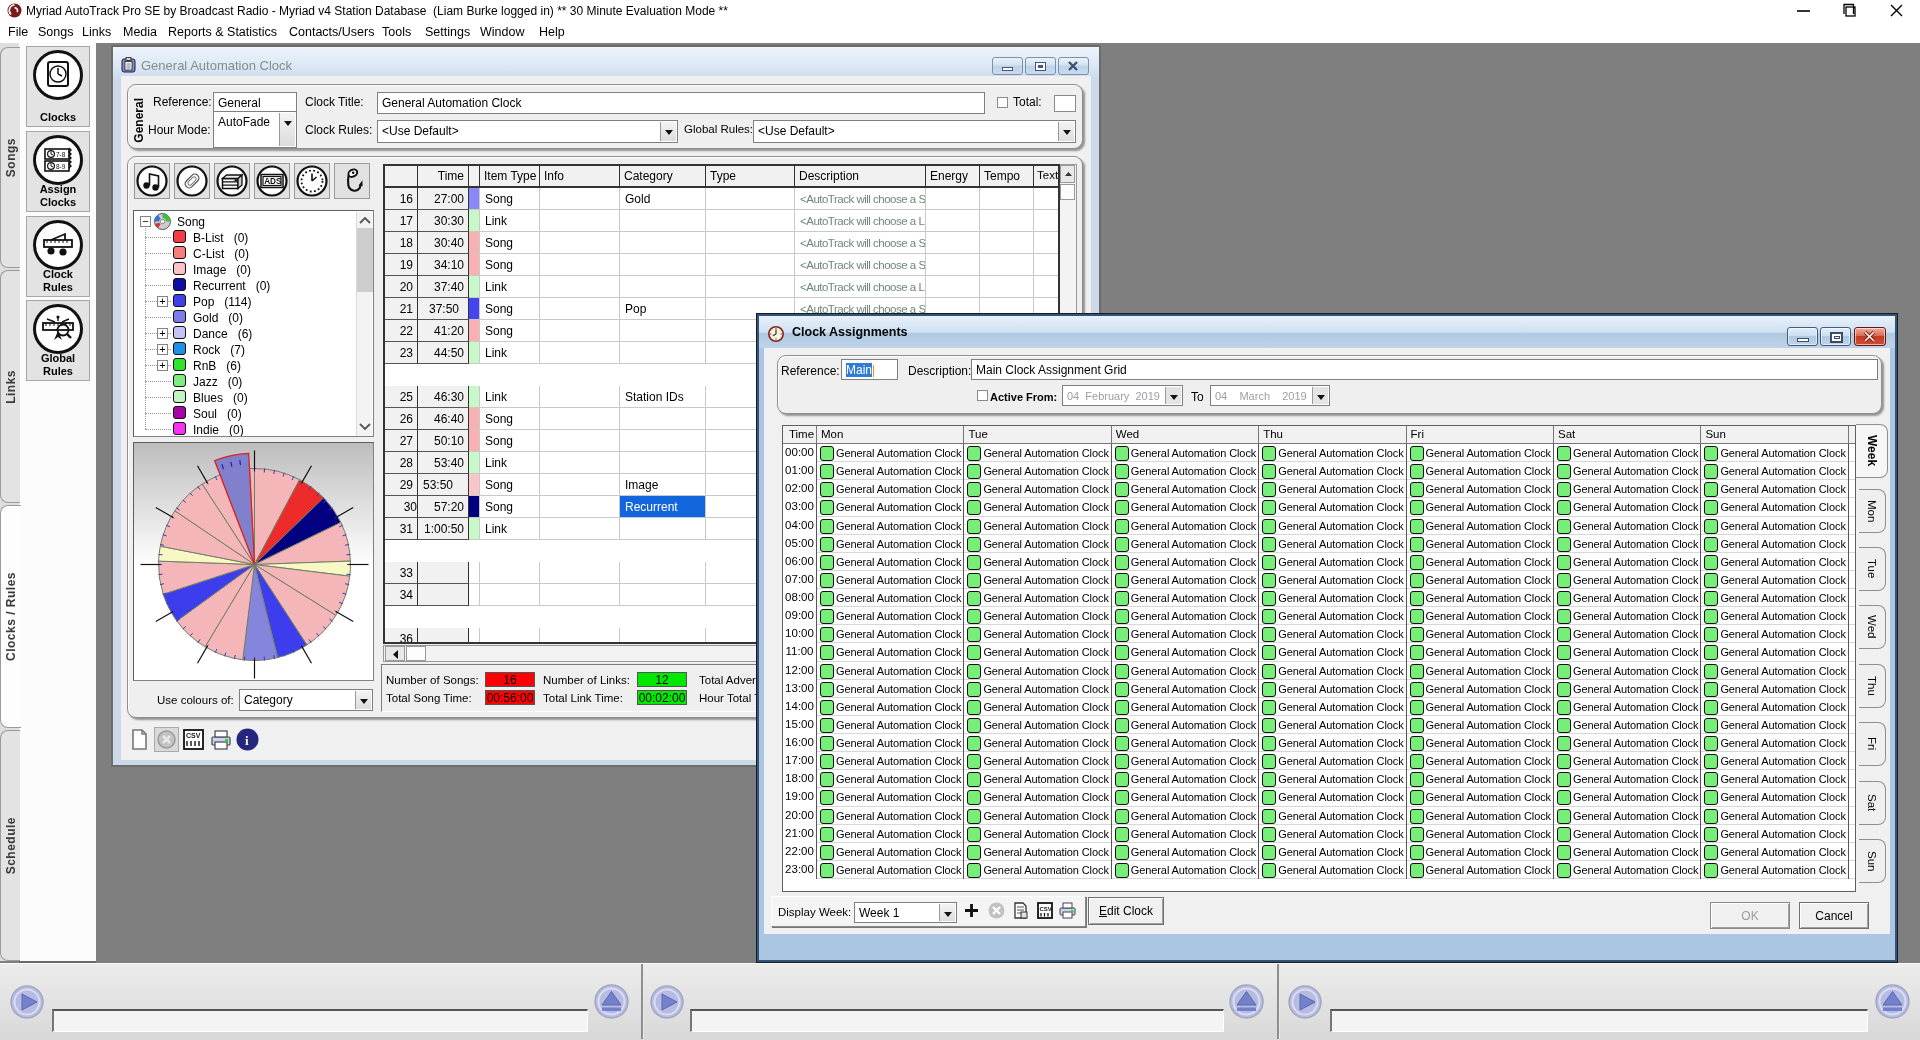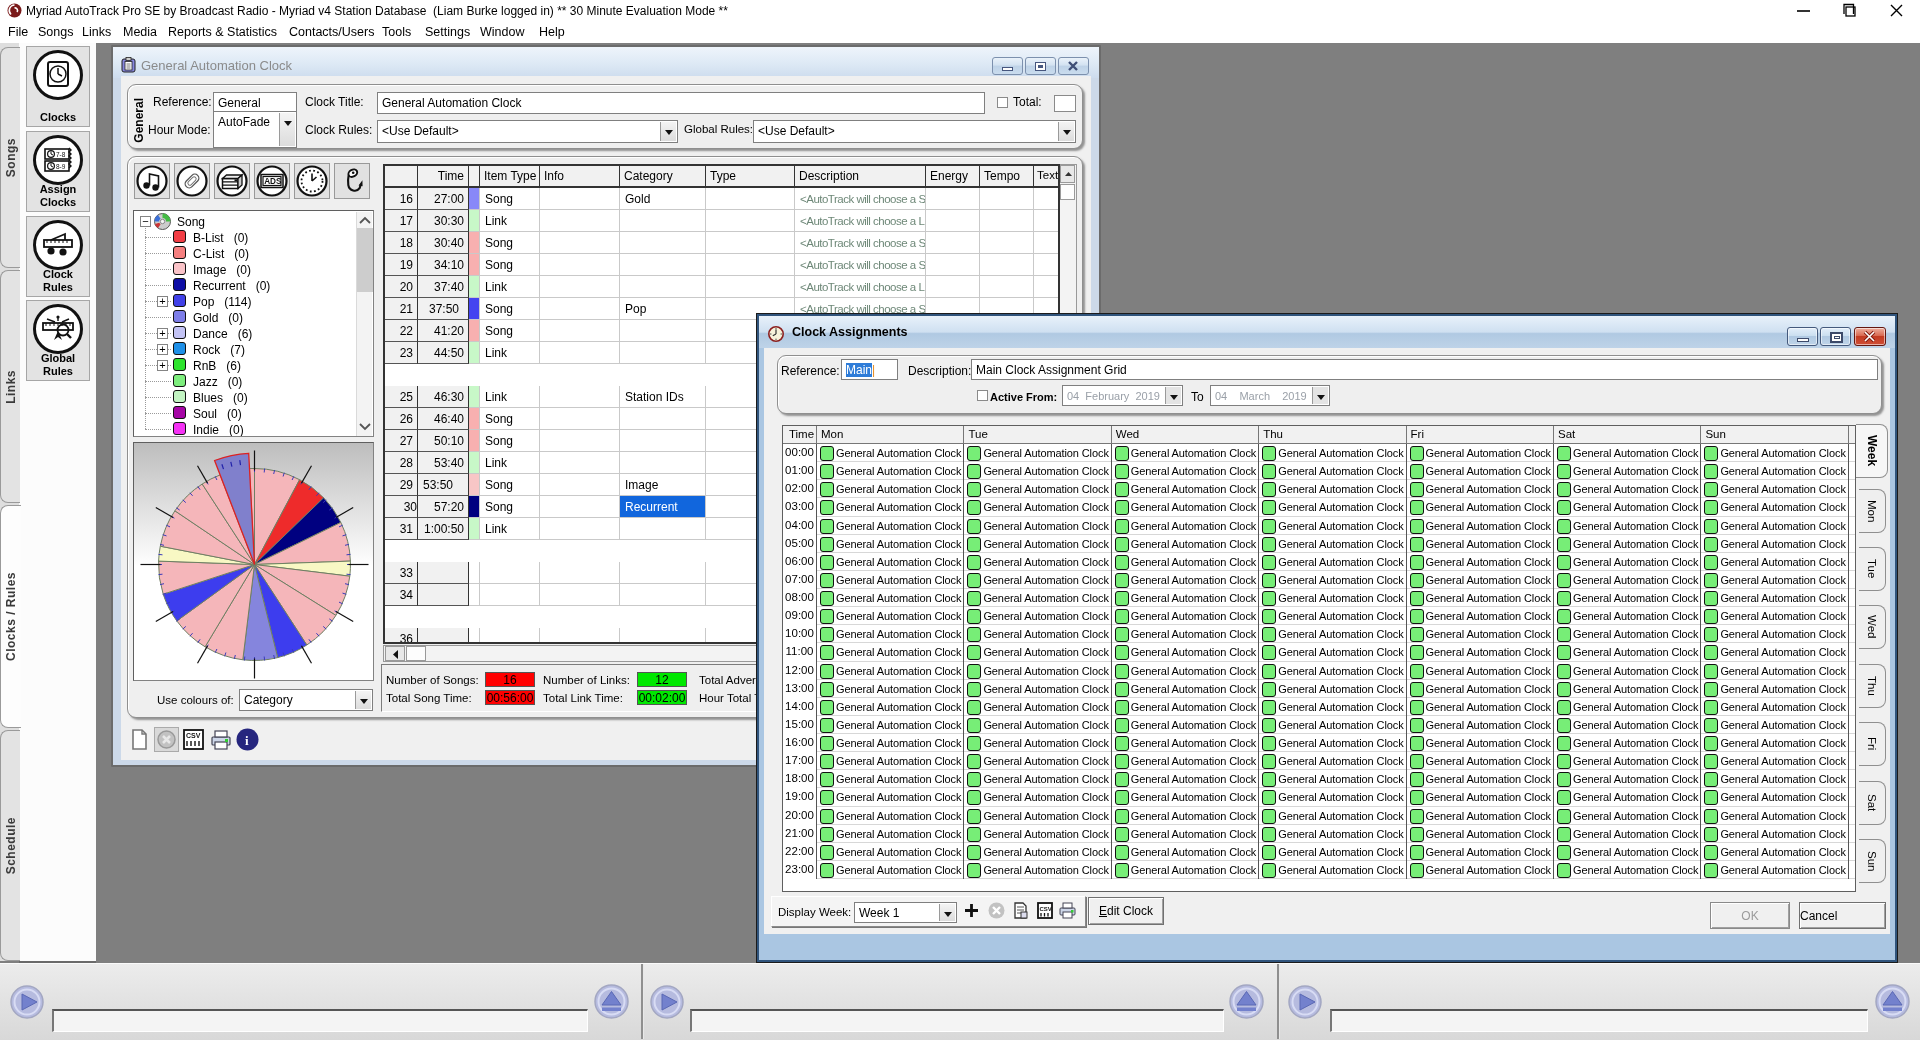--- a/index.html
+++ b/index.html
@@ -99,22 +99,22 @@
 .wtab-act { left:1092px; width:32px; background:#f6f6f6; z-index:2; }
 .wtab-act span { font-weight:bold; font-size:12px; }
 
 #asn-toolbar { position:absolute; left:7px; top:548px; width:315px; height:31px; background:#f4f4f4;
   border:1px solid #8a8a8a; border-top-color:#fff; border-left-color:#fff; box-shadow:1px 1px 0 #777; }
 .abtn { position:absolute; top:3px; width:21px; height:23px; }
 #editclock { position:absolute; left:324px; top:549px; width:76px; height:28px; background:#f0f0f0;
   border:1px solid #707070; box-shadow:inset 1px 1px 0 #fff, inset -1px -1px 0 #a0a0a0; font-size:12px; text-align:center; line-height:27px; }
 #okbtn { position:absolute; left:946px; top:554px; width:80px; height:27px; background:#f0f0f0; border:1px solid #8a8a8a;
   box-shadow:inset 1px 1px 0 #fff, inset -1px -1px 0 #a0a0a0; color:#9b9b9b; font-size:12px; text-align:center; line-height:26px; }
-#cancelbtn { position:absolute; left:1035px; top:554px; width:87px; height:27px; background:#f0f0f0; border:1px solid #707070;
-  box-shadow:inset 1px 1px 0 #fff, inset -1px -1px 0 #a0a0a0; color:#000; font-size:12px; line-height:26px; }
+#cancelbtn { position:absolute; left:1035px; top:554px; width:70px; height:27px; background:#f0f0f0; border:1px solid #707070;
+  box-shadow:inset 1px 1px 0 #fff, inset -1px -1px 0 #a0a0a0; color:#000; font-size:12px; text-align:center; line-height:26px; }
 
 
 #player { position:absolute; left:0; top:963px; width:1920px; height:77px; background:linear-gradient(#ececec,#d8d8d8); border-top:1px solid #fafafa; }
 .pdivider { position:absolute; top:0; width:3px; height:75px; background:#8f8f8f; border-right:1px solid #e8e8e8; }
 .pbar { position:absolute; top:45px; height:23px; background:#f4f4f4; border-top:2px solid #555; border-left:2px solid #777; border-bottom:1px solid #fff; border-right:1px solid #fff; }
 </style></head><body>
 <div id="titlebar">
     <svg style="position:absolute;left:7px;top:3px" width="15" height="15">
       <circle cx="7.5" cy="7.5" r="7" fill="#7a1a1a"></circle>
       <path d="M7.5 2 A5.5 5.5 0 0 0 4 11.5 M7.5 5 A 2.5 2.5 0 0 1 10 9" stroke="#fff" stroke-width="1.6" fill="none"></path>

